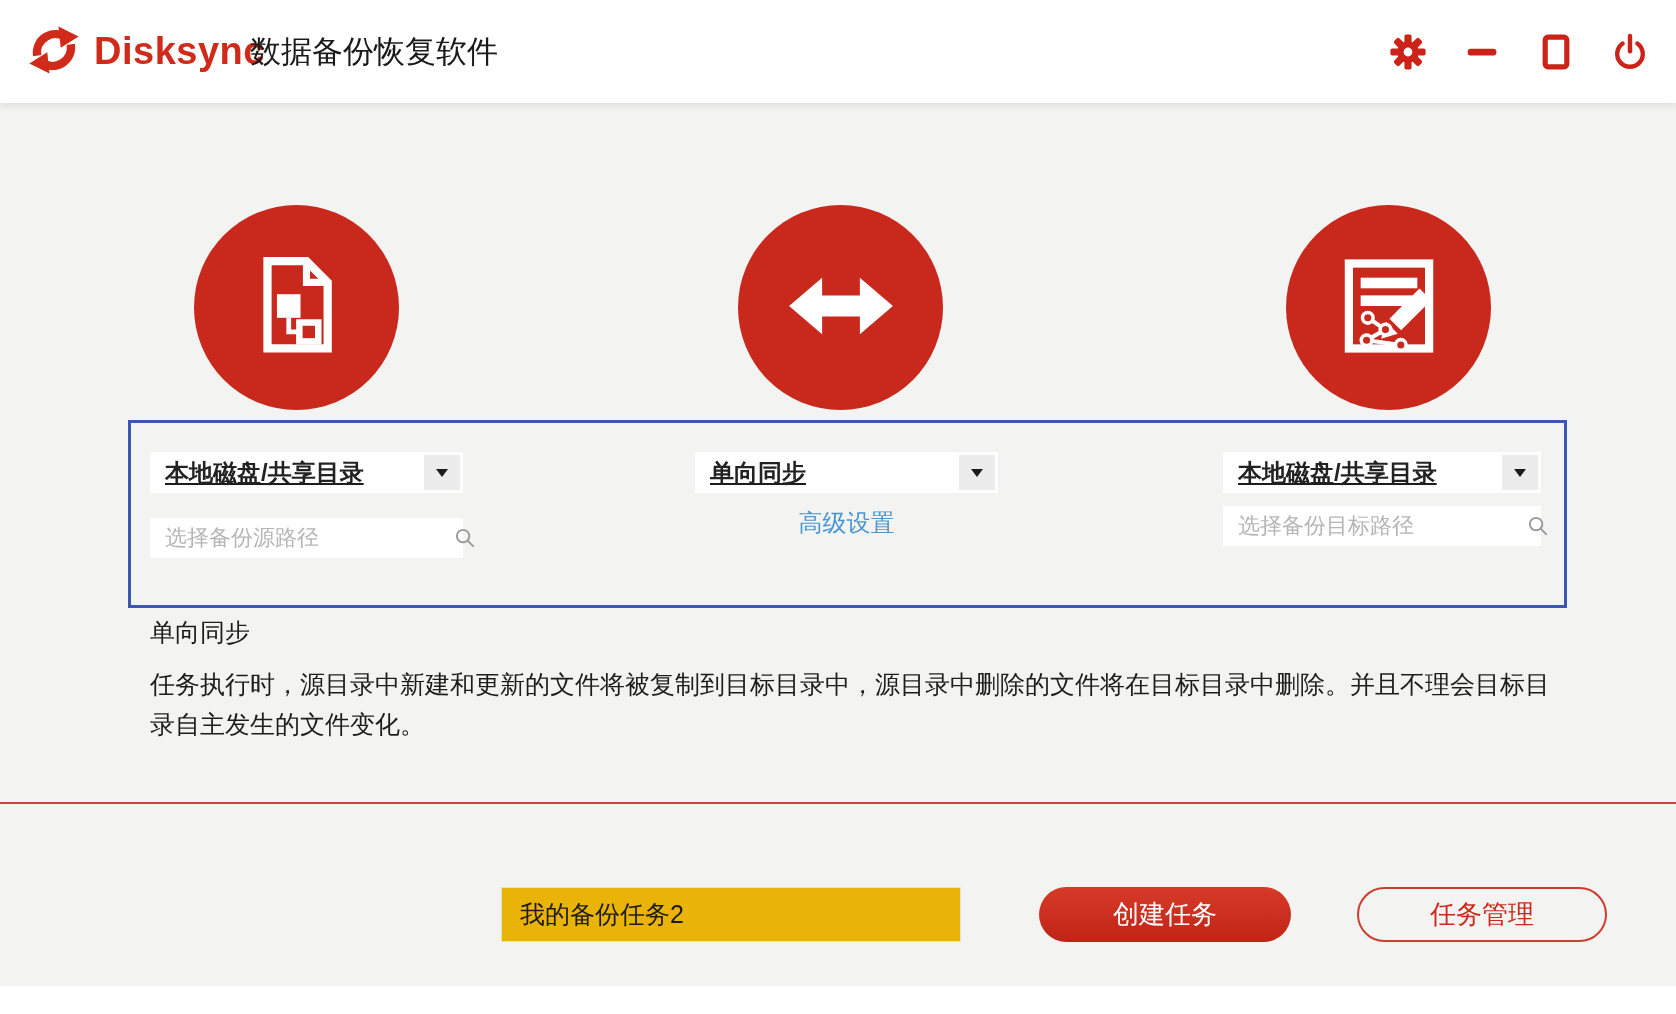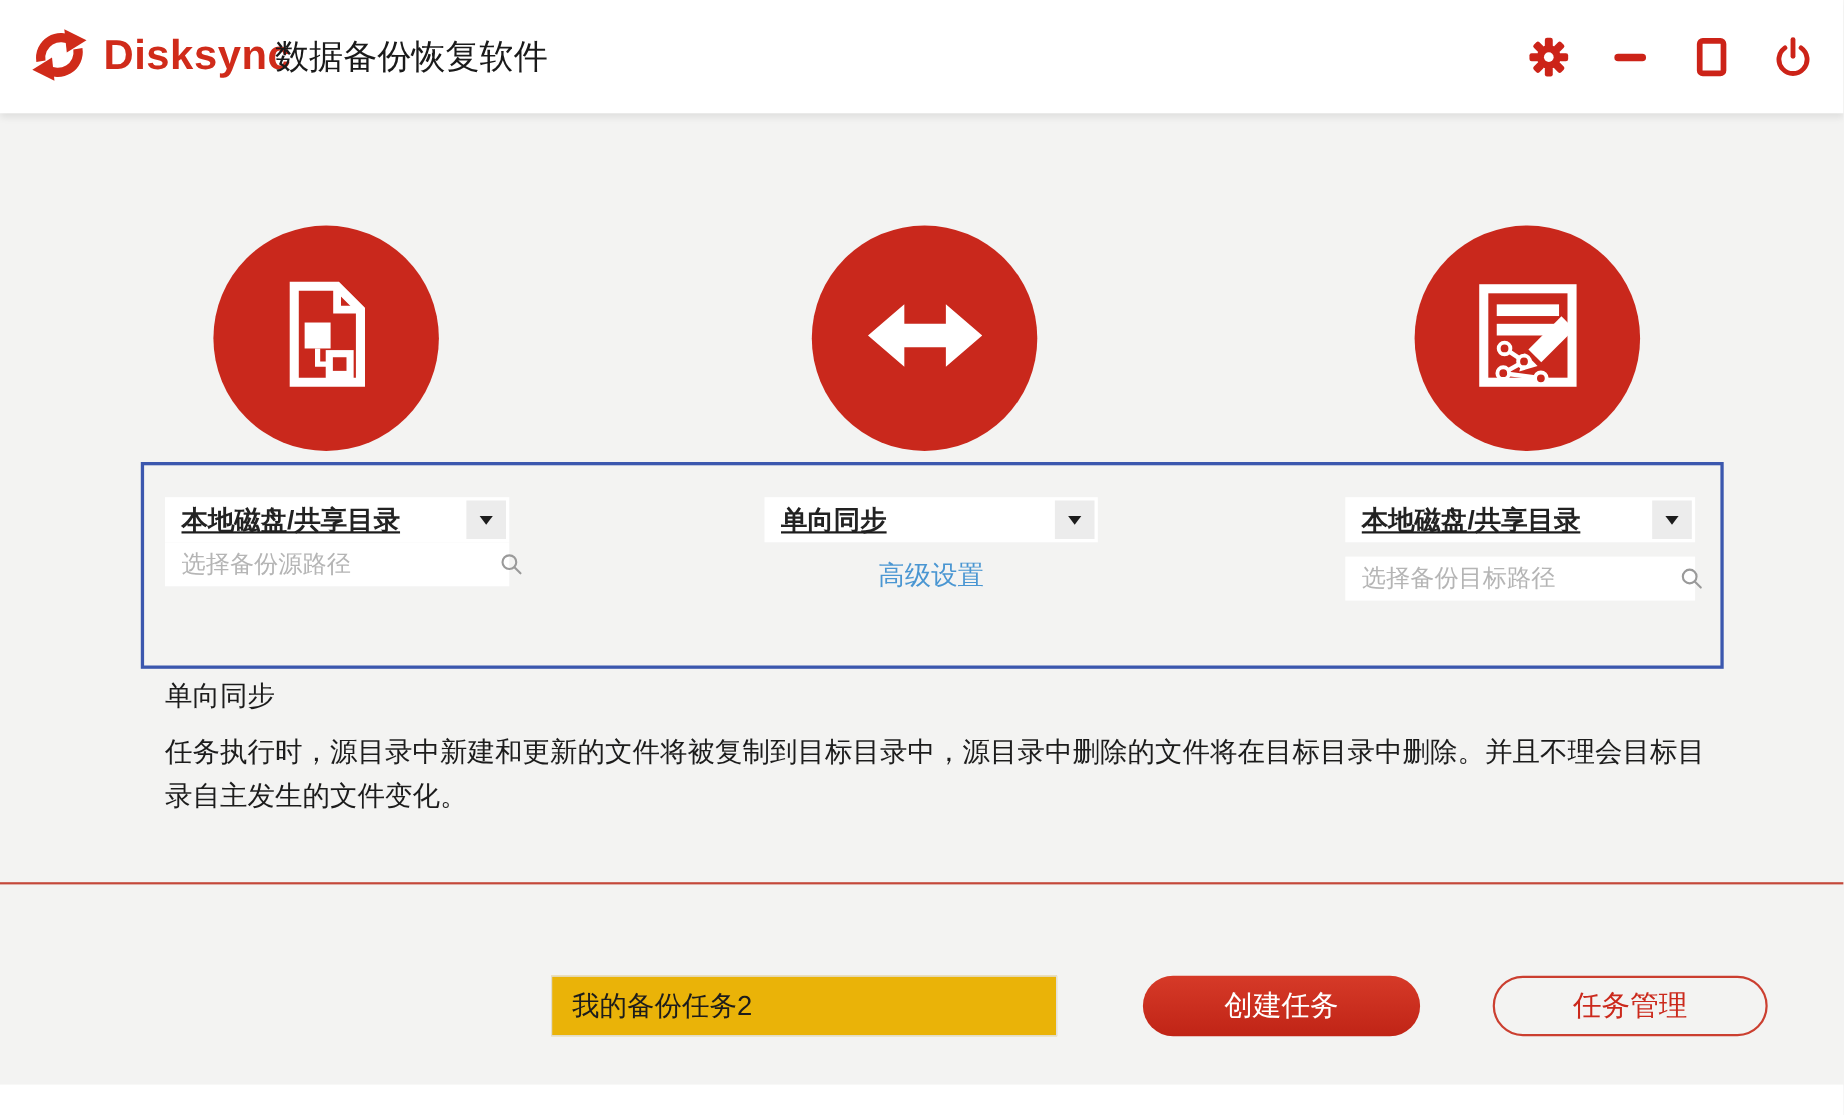--- a/index.html
+++ b/index.html
@@ -79,21 +79,21 @@
     position: absolute; height: 40px; background: #ffffff;
     display: flex; align-items: center;
   }
   .search-field input {
     flex: 1; height: 100%; border: none; outline: none; background: transparent;
     font-size: 22px; color: #333; padding-left: 15px;
     font-family: "Liberation Sans", "DejaVu Sans", sans-serif;
   }
   .search-field input::placeholder { color: #b5b5b5; }
   .search-field svg { width: 24px; height: 24px; margin-right: 12px; flex: 0 0 auto; cursor: pointer; }
-  .sf-source { left: 19px;  top: 70px; width: 313px; }
+  .sf-source { left: 19px;  top: 95px; width: 313px; }
   .sf-target { left: 1092px; top: 83px; width: 318px; }
 
   .advanced-link {
     position: absolute; left: 564px; top: 84px; width: 303px;
     text-align: center; font-size: 24px; color: #4a96d2; cursor: pointer;
   }
 
   
   .desc-heading {
     position: absolute; left: 150px; top: 616px;

